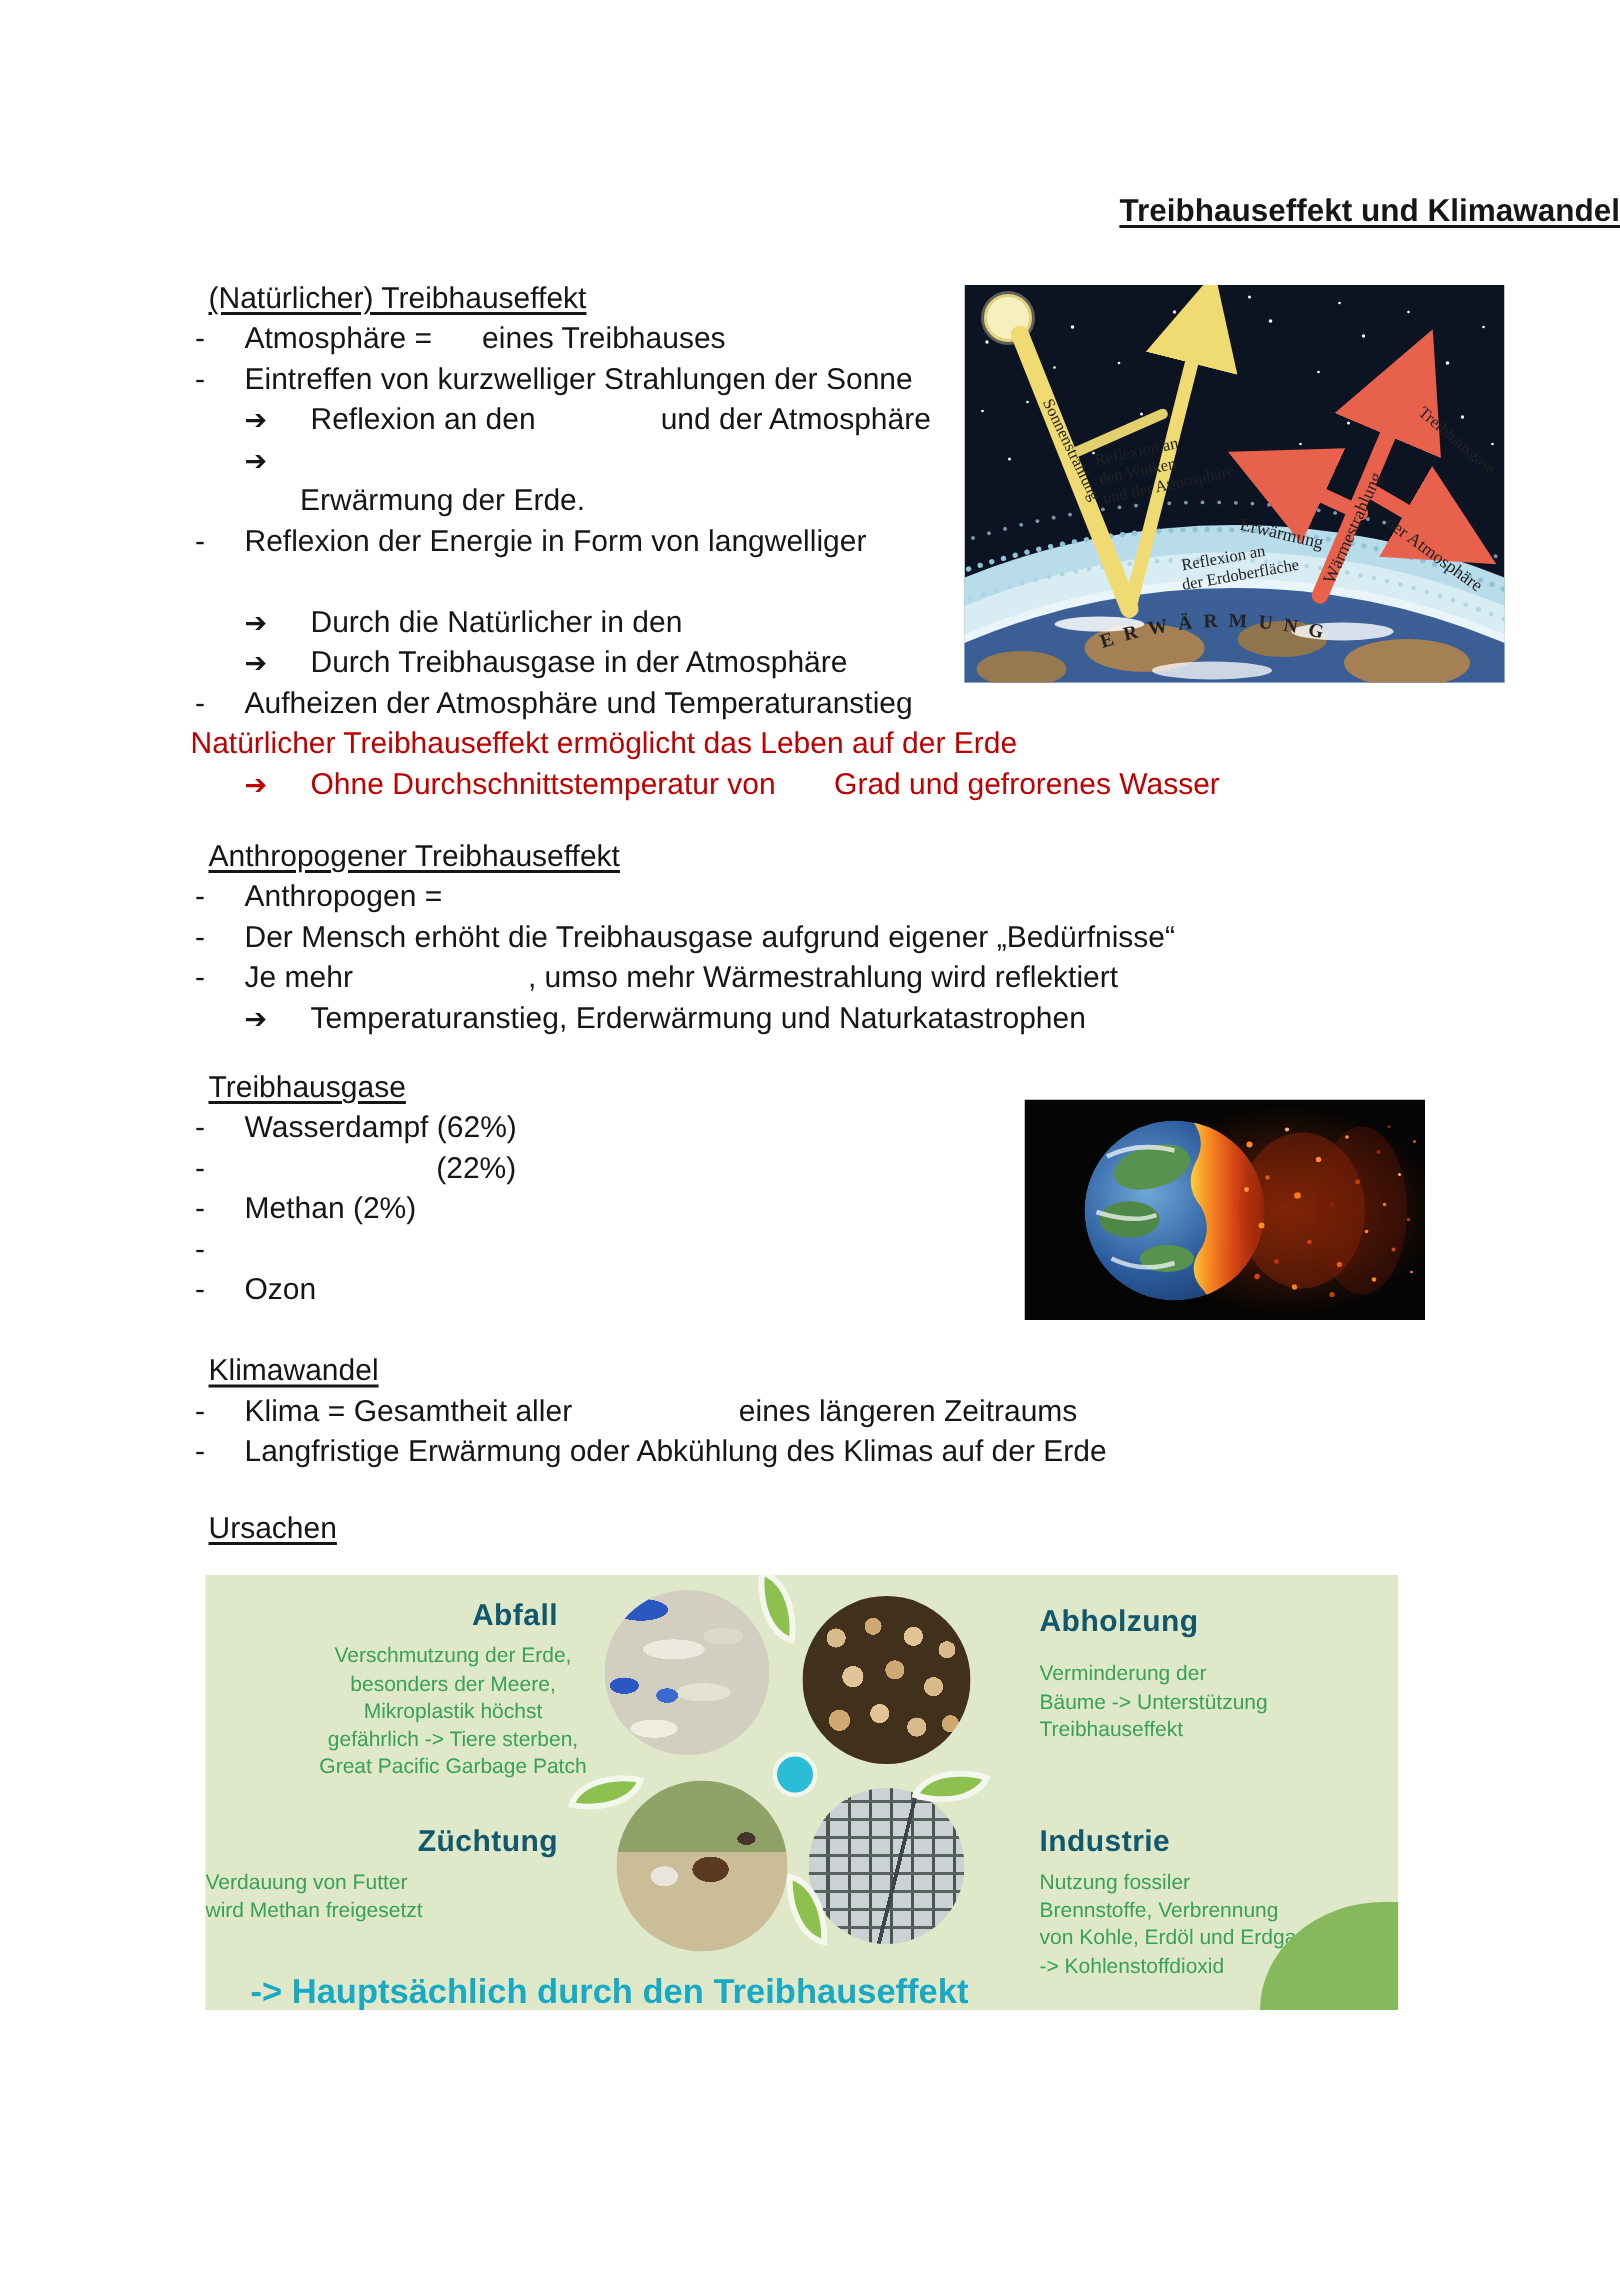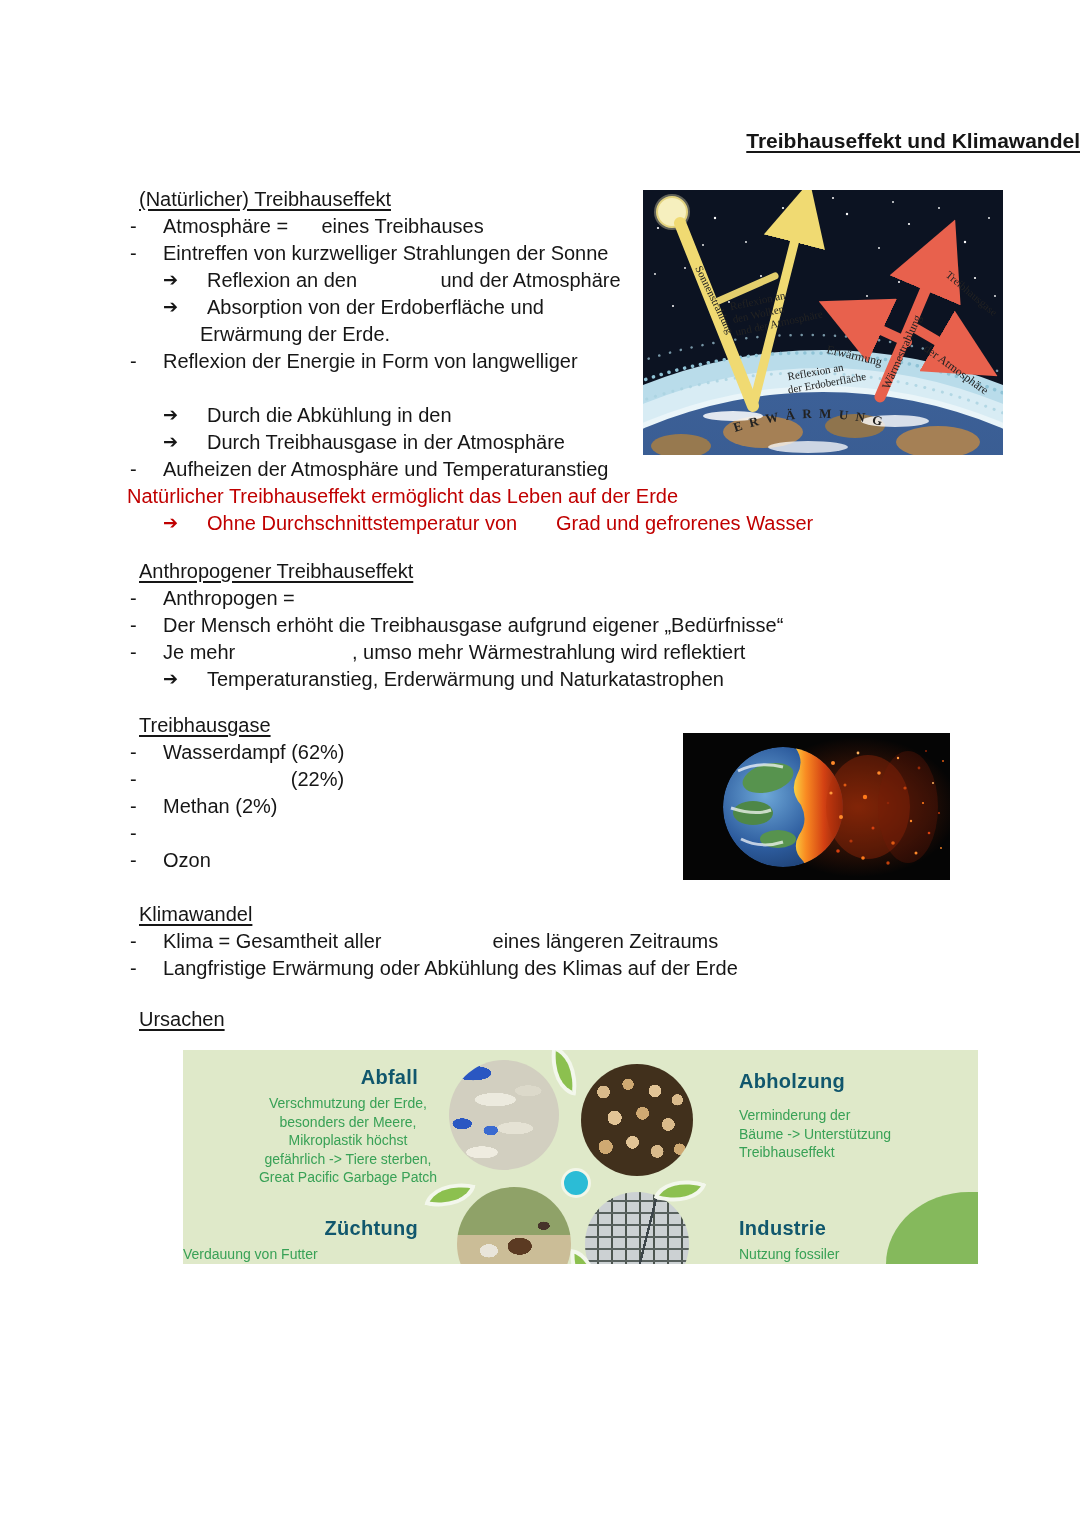--- a/index.html
+++ b/index.html
@@ -22,22 +22,22 @@
   .line.arrow .ltext{left:80px;}
   .line.cont .ltext{left:73px;}
   .line.plain .ltext{left:0;}
   .red{color:#c00000;}
 
   .diagram1{position:absolute;left:643px;top:190px;width:360px;height:265px;}
   .earth2{position:absolute;left:683px;top:733px;width:267px;height:147px;}
 
   
   .infographic{
-    position:absolute;left:137px;top:1050px;width:795px;height:214px;
-    background:#dfe9c9;overflow:hidden;margin-left:46px;
+    position:absolute;left:137px;top:1050px;width:795px;height:290px;
+    background:#dfe9c9;overflow:hidden;
   }
   .ig-title{position:absolute;font-weight:700;font-size:20px;color:#11576d;letter-spacing:.3px;white-space:pre;}
   .ig-body{position:absolute;font-size:14px;line-height:18.5px;color:#38a156;white-space:pre-line;}
   .ig-footer{position:absolute;left:30px;top:264px;font-weight:700;font-size:23px;color:#18a9c5;white-space:pre;}
   .t-abfall{left:30px;top:14px;width:205px;text-align:right;}
   .b-abfall{left:30px;top:44px;width:270px;text-align:center;}
   .t-zucht{left:30px;top:165px;width:205px;text-align:right;}
   .b-zucht{left:0;top:195px;width:235px;text-align:left;}
   .t-abholz{left:556px;top:18px;}
   .b-abholz{left:556px;top:56px;width:230px;}
@@ -111,35 +111,34 @@
         <div class="line dash">
           <span class="marker">-</span>
           <span class="ltext">Eintreffen von kurzwelliger Strahlungen der Sonne</span>
         </div>
         <div class="line arrow">
           <span class="marker">➔</span>
           <span class="ltext">Reflexion an den               und der Atmosphäre</span>
         </div>
         <div class="line arrow">
           <span class="marker">➔</span>
-          <span class="ltext">Absorption von der Erdoberfläche und</span>
         </div>
         <div class="line cont">
           <span class="ltext">Erwärmung der Erde.</span>
         </div>
         <div class="line dash">
           <span class="marker">-</span>
           <span class="ltext">Reflexion der Energie in Form von langwelliger</span>
         </div>
         <div class="line plain">
           <span class="ltext"></span>
         </div>
         <div class="line arrow">
           <span class="marker">➔</span>
-          <span class="ltext">Durch die Abkühlung in den</span>
+          <span class="ltext">Durch die Natürlicher in den</span>
         </div>
         <div class="line arrow">
           <span class="marker">➔</span>
           <span class="ltext">Durch Treibhausgase in der Atmosphäre</span>
         </div>
         <div class="line dash">
           <span class="marker">-</span>
           <span class="ltext">Aufheizen der Atmosphäre und Temperaturanstieg</span>
         </div>
         <div class="line plain red">

